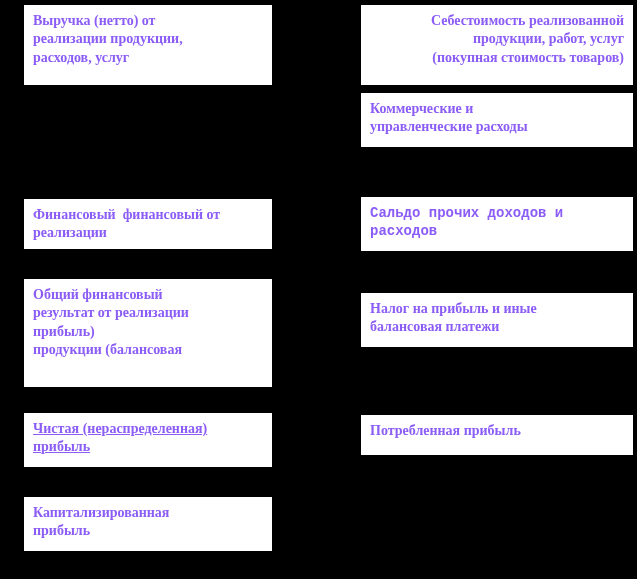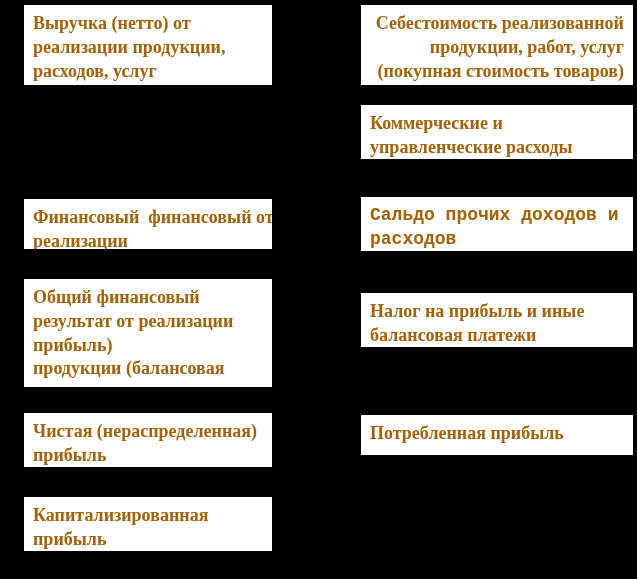--- a/index.html
+++ b/index.html
@@ -13,24 +13,24 @@
     height: 579px;
     background: #000000;
     overflow: hidden;
     font-family: "Liberation Serif", serif;
   }
   .node {
     position: absolute;
     background: #ffffff;
     border: 1px solid #000000;
     box-sizing: border-box;
-    color: #a16207;
+    color: #8b5cf6;
     font-family: "Liberation Serif", serif;
     font-weight: bold;
-    font-size: 18px;
+    font-size: 14px;
     line-height: 1.32;
     padding: 7px 9px 6px 9px;
     overflow: hidden;
   }
   .node-line {
     display: block;
     white-space: pre;
   }
 </style>
 </head>
@@ -50,37 +50,37 @@
     <span class="node-line">реализации</span>
   </div>
 
   <div class="node" style="left:23px; top:278px; width:250px; height:110px;">
     <span class="node-line">Общий финансовый</span>
     <span class="node-line">результат от реализации</span>
     <span class="node-line">прибыль)</span>
     <span class="node-line">продукции (балансовая</span>
   </div>
 
-  <div class="node" style="left:23px; top:412px; width:250px; height:56px;">
+  <div class="node" style="left:23px; top:412px; width:250px; height:56px;text-decoration:underline;">
     <span class="node-line">Чистая (нераспределенная)</span>
     <span class="node-line">прибыль</span>
   </div>
 
   <div class="node" style="left:23px; top:496px; width:250px; height:56px;">
     <span class="node-line">Капитализированная</span>
     <span class="node-line">прибыль</span>
   </div>
 
   <div class="node" style="left:360px; top:4px; width:274px; height:82px;text-align:right;">
     <span class="node-line">Себестоимость реализованной</span>
     <span class="node-line">продукции, работ, услуг</span>
     <span class="node-line">(покупная стоимость товаров)</span>
   </div>
 
-  <div class="node" style="left:360px; top:104px; width:274px; height:56px;">
+  <div class="node" style="left:360px; top:92px; width:274px; height:56px;">
     <span class="node-line">Коммерческие и</span>
     <span class="node-line">управленческие расходы</span>
   </div>
 
   <div class="node" style="left:360px; top:196px; width:274px; height:56px;font-family:Liberation Mono, monospace;">
     <span class="node-line">Сальдо прочих доходов и</span>
     <span class="node-line">расходов</span>
   </div>
 
   <div class="node" style="left:360px; top:292px; width:274px; height:56px;">

